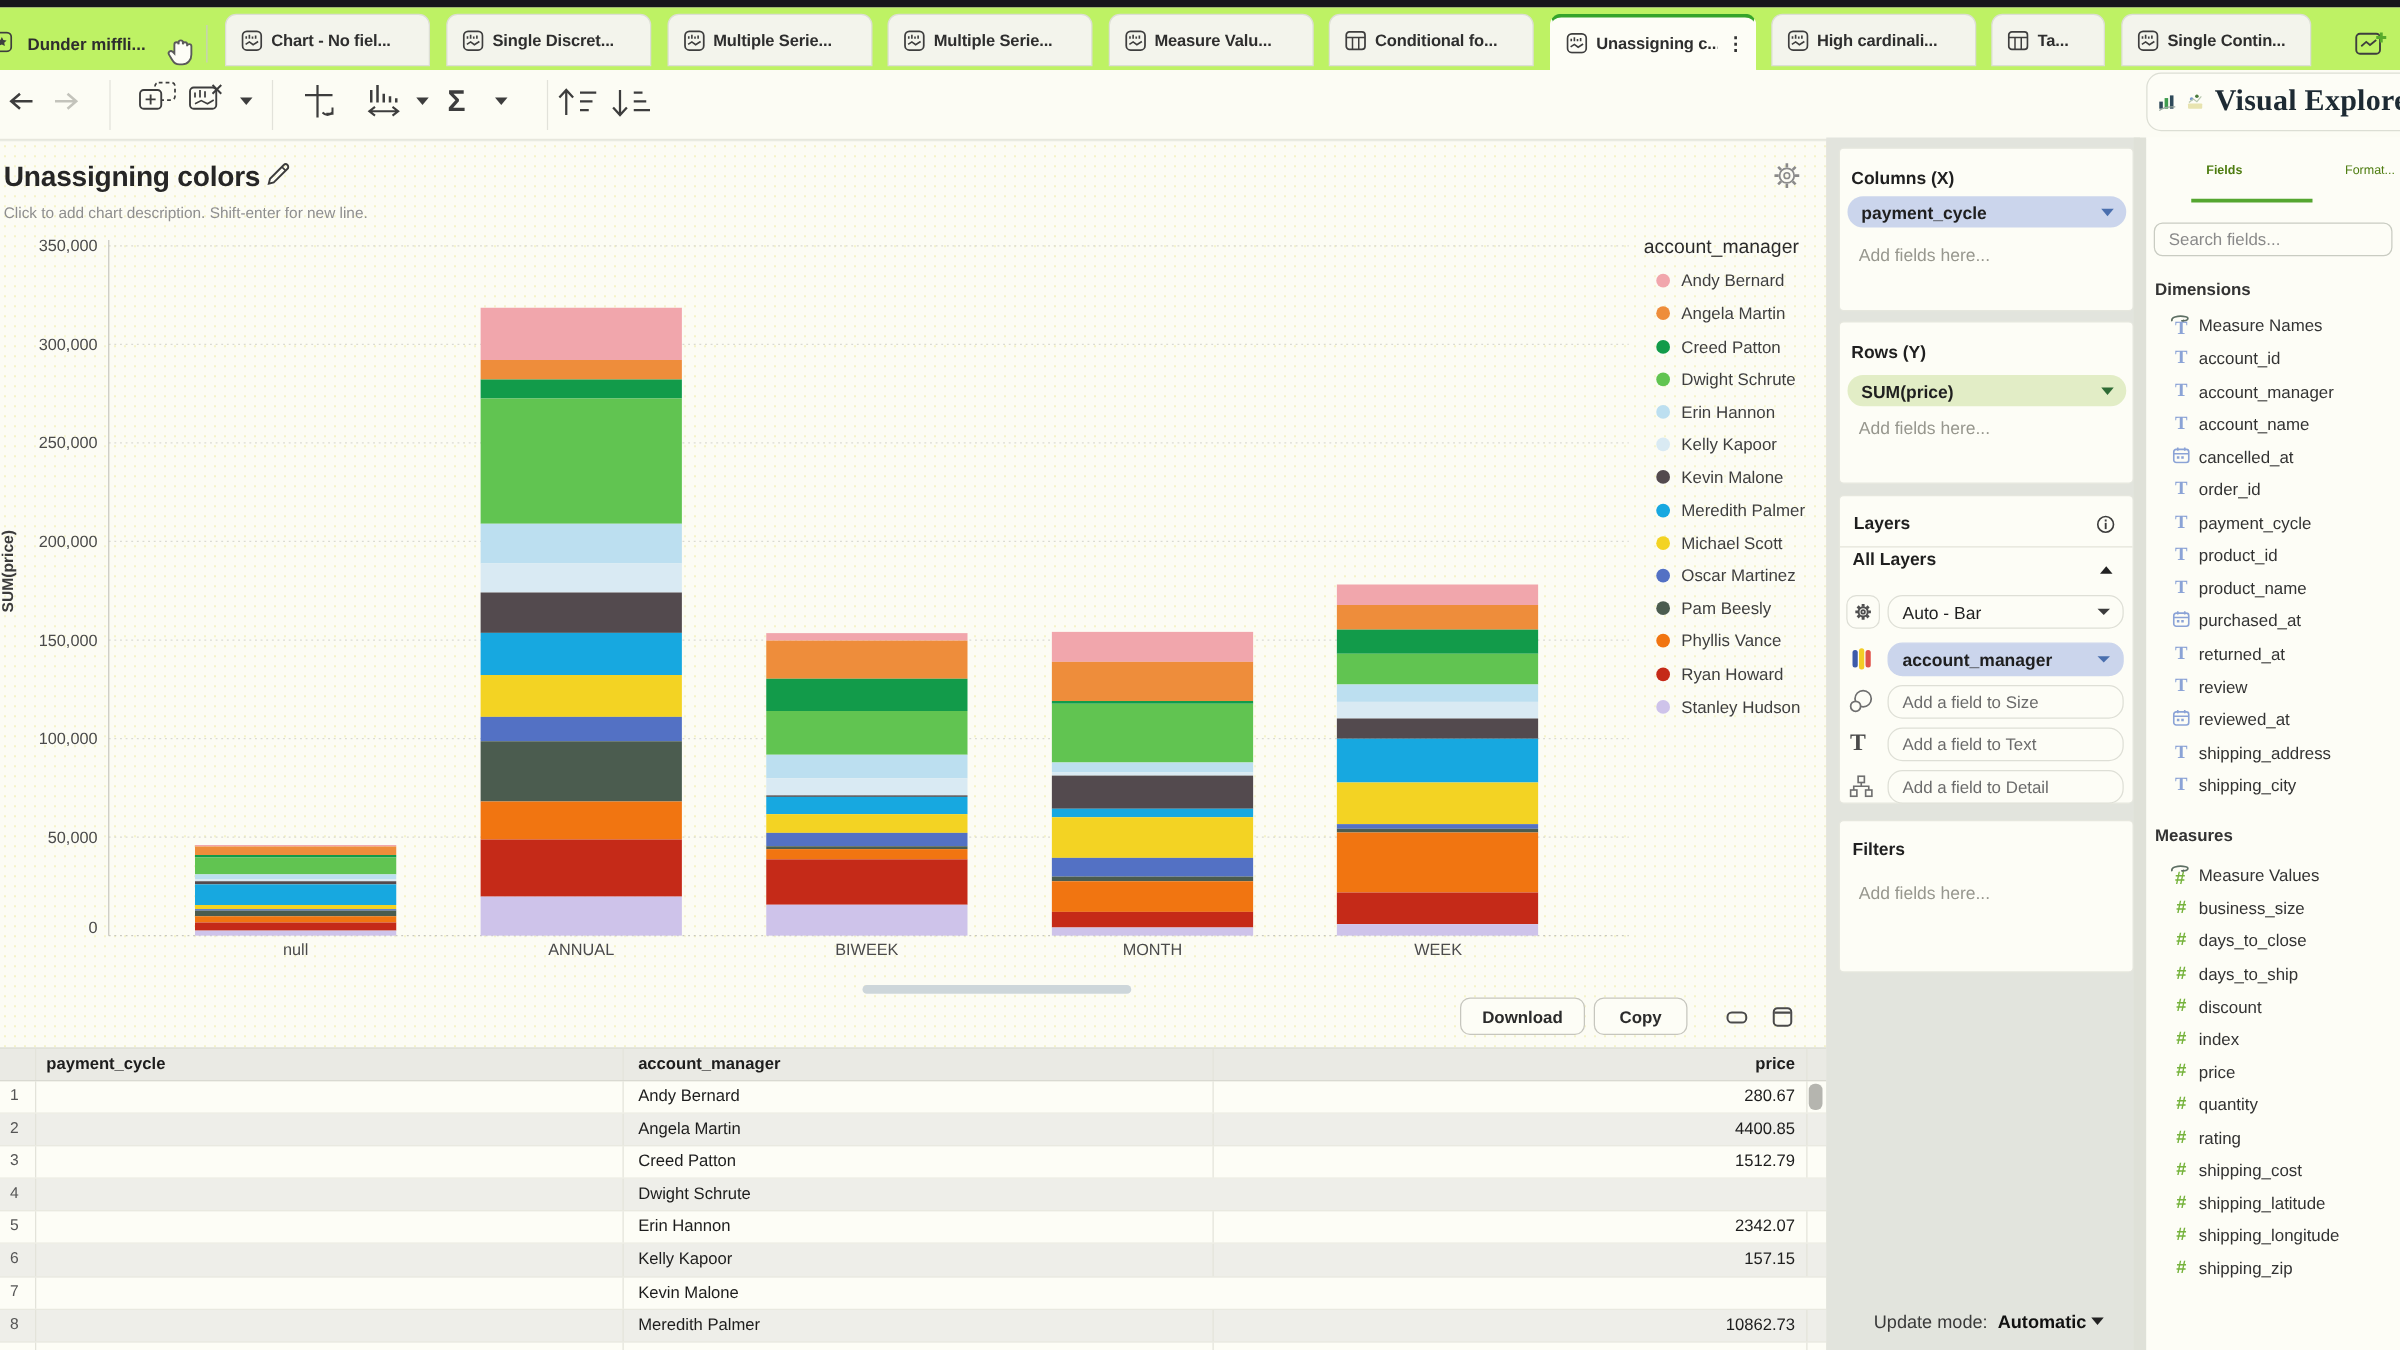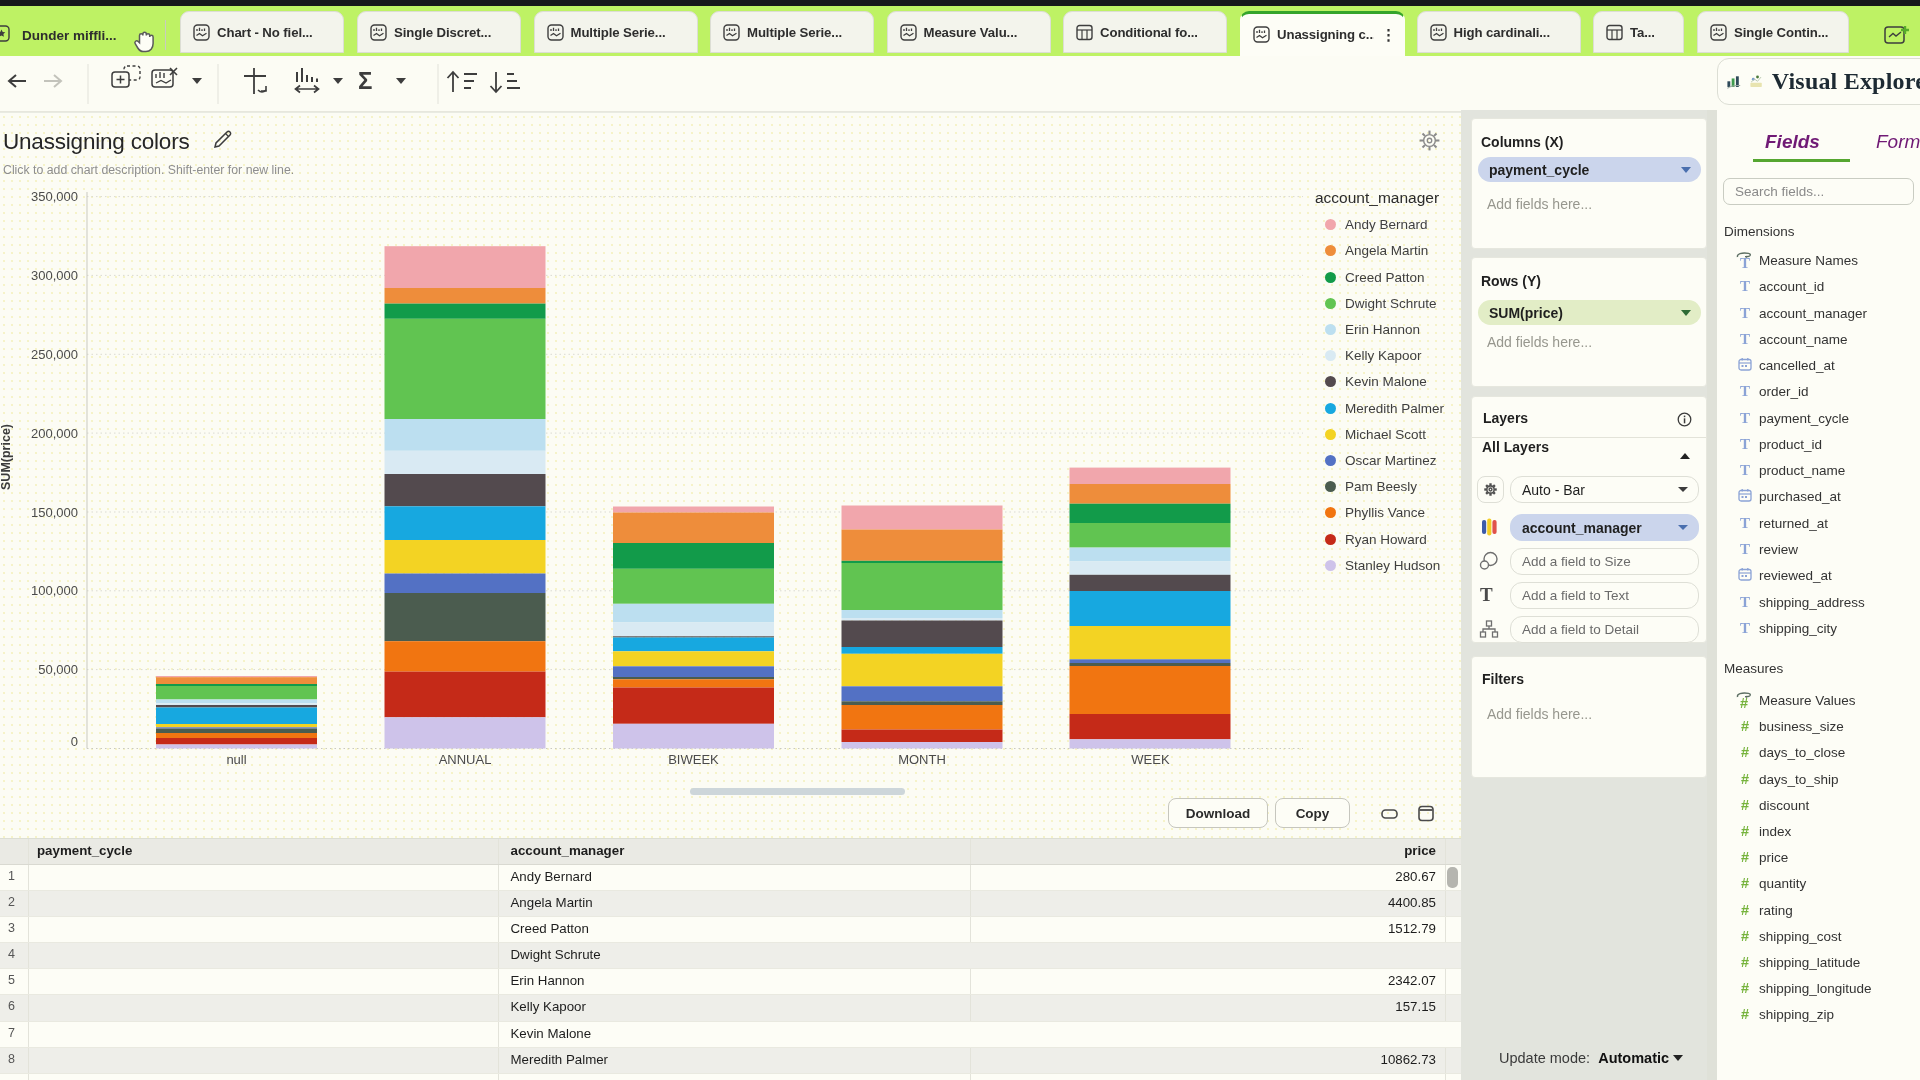--- a/index.html
+++ b/index.html
@@ -10,21 +10,21 @@
 .tab { position:absolute; top:5px; height:42px; background:#f3f4ec; border:1px solid #dcded4; border-radius:9px 9px 0 0; display:flex; align-items:center; padding:0 8px 0 12px; gap:7px; }
 .tab.active { background:#fdfdf6; border-color:#fdfdf6; border-top:3px solid #35a42b; z-index:2; height:45px; }
 .tablbl { font-size:13.2px; font-weight:bold; color:#2e2e2e; white-space:nowrap; overflow:hidden; letter-spacing:-0.1px; }
 .tabdots { margin-left:auto; font-size:15px; color:#333; font-weight:bold; }
 .dunder { position:absolute; left:22px; top:22px; font-size:13.5px; font-weight:bold; color:#2e2e2e; }
 .tabdivider { position:absolute; left:165px; top:14px; height:30px; width:1px; background:#c9cbc1; }
 .newtab { position:absolute; left:1884px; top:18px; }
 .toolbar { position:absolute; left:0; top:56px; width:1920px; height:56px; background:#fcfcf4; border-bottom:1px solid #e7e7dd; }
 .chartpanel { position:absolute; left:0; top:113px; width:1461px; height:725px; }
 .chartsvg { position:absolute; left:0; top:-1px; }
-.ctitle { position:absolute; left:3px; top:16px; font-size:22.5px; font-weight:400; color:#262626; letter-spacing:-0.2px; }
+.ctitle { position:absolute; left:3px; top:16px; font-size:22.5px; font-weight:700; color:#262626; letter-spacing:-0.2px; }
 .csub { position:absolute; left:3px; top:50px; font-size:12.3px; color:#8e8e8e; }
 .pencil { position:absolute; left:212px; top:16px; }
 .gearbtn { position:absolute; left:1416px; top:14px; }
 .legend { position:absolute; left:1313px; top:0; width:148px; }
 .legtitle { position:absolute; left:2px; top:76px; font-size:15.5px; color:#2b2b2b; }
 .legrow { position:absolute; left:12px; height:16px; display:flex; align-items:center; gap:9px; }
 .legdot { width:11px; height:11px; border-radius:50%; flex:none; }
 .legtxt { font-size:13.5px; color:#3f3f3f; white-space:nowrap; }
 .hscroll { position:absolute; left:690px; top:675px; width:215px; height:7px; border-radius:4px; background:#cdd6da; }
 .btn { position:absolute; top:685px; height:30px; background:#fdfdf6; border:1px solid #c6c6be; border-radius:8px; font-size:13.5px; font-weight:bold; color:#2b2b2b; display:flex; align-items:center; justify-content:center; }
@@ -41,23 +41,23 @@
 .vthumb { position:absolute; left:0; top:1px; width:11px; height:21px; background:#b5b5af; border-radius:5px; }
 .midcol { position:absolute; left:1461px; top:110px; width:251px; height:970px; background:#e2e4dd; }
 .card { position:absolute; left:10px; width:236px; background:#fdfdf6; border-radius:4px; border:1px solid #e6e7de; }
 .cardtitle { font-size:14px; font-weight:bold; color:#1f1f1f; }
 .pill { position:absolute; left:6px; width:223px; height:25px; border-radius:13px; font-size:14px; font-weight:bold; color:#1f1f1f; display:flex; align-items:center; padding-left:11px; }
 .addf { font-size:14px; color:#97978e; }
 .caret { position:absolute; right:10px; top:50%; margin-top:-2.5px; width:0; height:0; border-left:5px solid transparent; border-right:5px solid transparent; }
 .layrow { position:absolute; left:5px; width:232px; height:27px; }
 .layinput { position:absolute; left:33px; top:0; width:189px; height:27px; border:1px solid #dedfd6; border-radius:12px; background:#fdfdf6; font-size:13.5px; color:#6b6b6b; display:flex; align-items:center; padding-left:11px; }
 .fieldspanel { position:absolute; left:1717px; top:110px; width:203px; height:970px; background:#fdfdf6; }
-.ftab { position:absolute; top:21px; font-size:19px; color:#701a75;font-style:italic; }
+.ftab { position:absolute; top:21px; font-size:10px; color:#4d7c0f; }
 .fsearch { position:absolute; left:6px; top:68px; width:191px; height:27px; border:1px solid #c9ccc2; border-radius:7px; background:#fdfdf6; font-size:13.5px; color:#8a8a8a; display:flex; align-items:center; padding-left:11px; }
-.fsection { position:absolute; left:7px; font-size:13.5px; font-weight:400; color:#333; }
+.fsection { position:absolute; left:7px; font-size:13.5px; font-weight:700; color:#333; }
 .frow { position:absolute; left:21px; height:26px; display:flex; align-items:center; gap:7px; width:180px; }
 .ficon { width:14px; height:17px; flex:none; display:inline-block; text-align:center; }
 .ft { font-family:"Liberation Serif",serif; font-weight:bold; font-size:15px; color:#8BA3D6; line-height:17px; }
 .fh { font-weight:bold; font-size:14.5px; color:#76B33C; line-height:17px; }
 .ftxt { font-size:13.5px; color:#333; white-space:nowrap; }
 .gapstrip { position:absolute; left:1707px; top:110px; width:10px; height:970px; background:#dfe1d8; }
 .vxpill { position:absolute; left:1717px; top:58px; width:210px; height:47px; background:#fdfdf6; border-radius:12px 0 0 12px; border:1px solid #dcded4; display:flex; align-items:center; }
 .vxtext { font-family:"Liberation Serif",serif; font-size:24px; font-weight:bold; color:#1d2a33; margin-left:9px; letter-spacing:0.2px; white-space:nowrap; }
 .updmode { position:absolute; left:38px; top:940px; font-size:14.5px; color:#3a3a3a; }
 </style></head>

